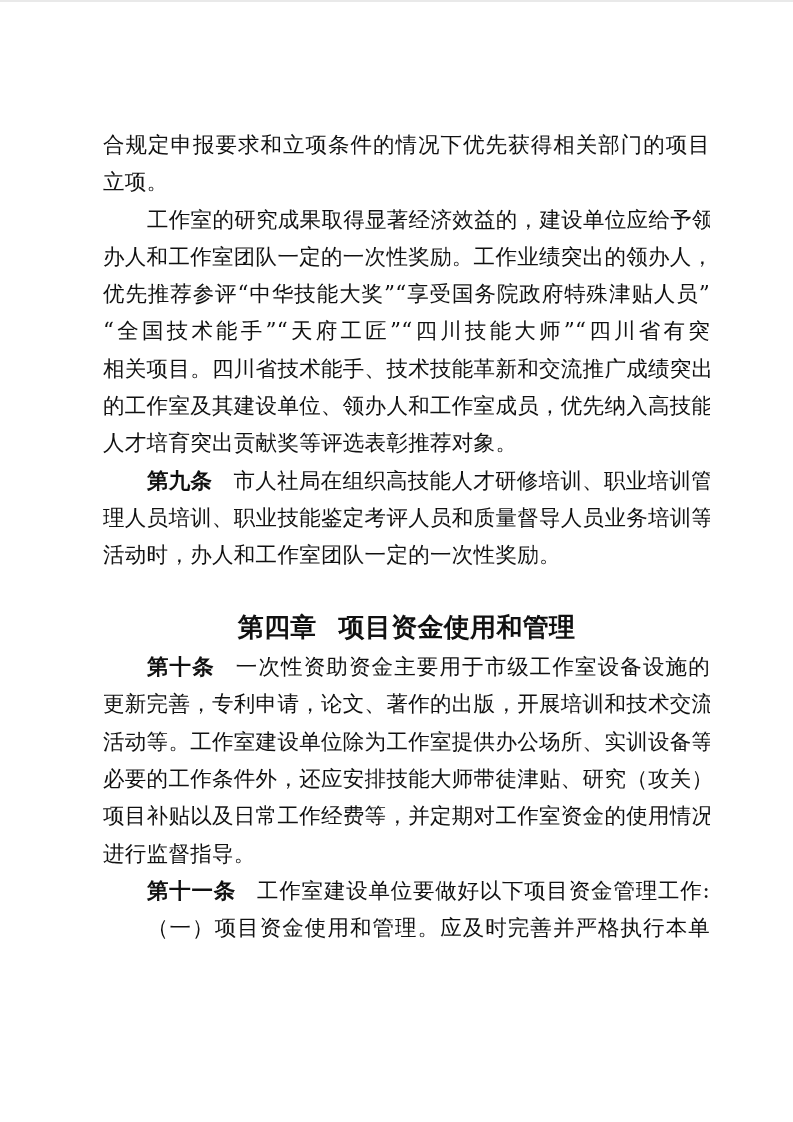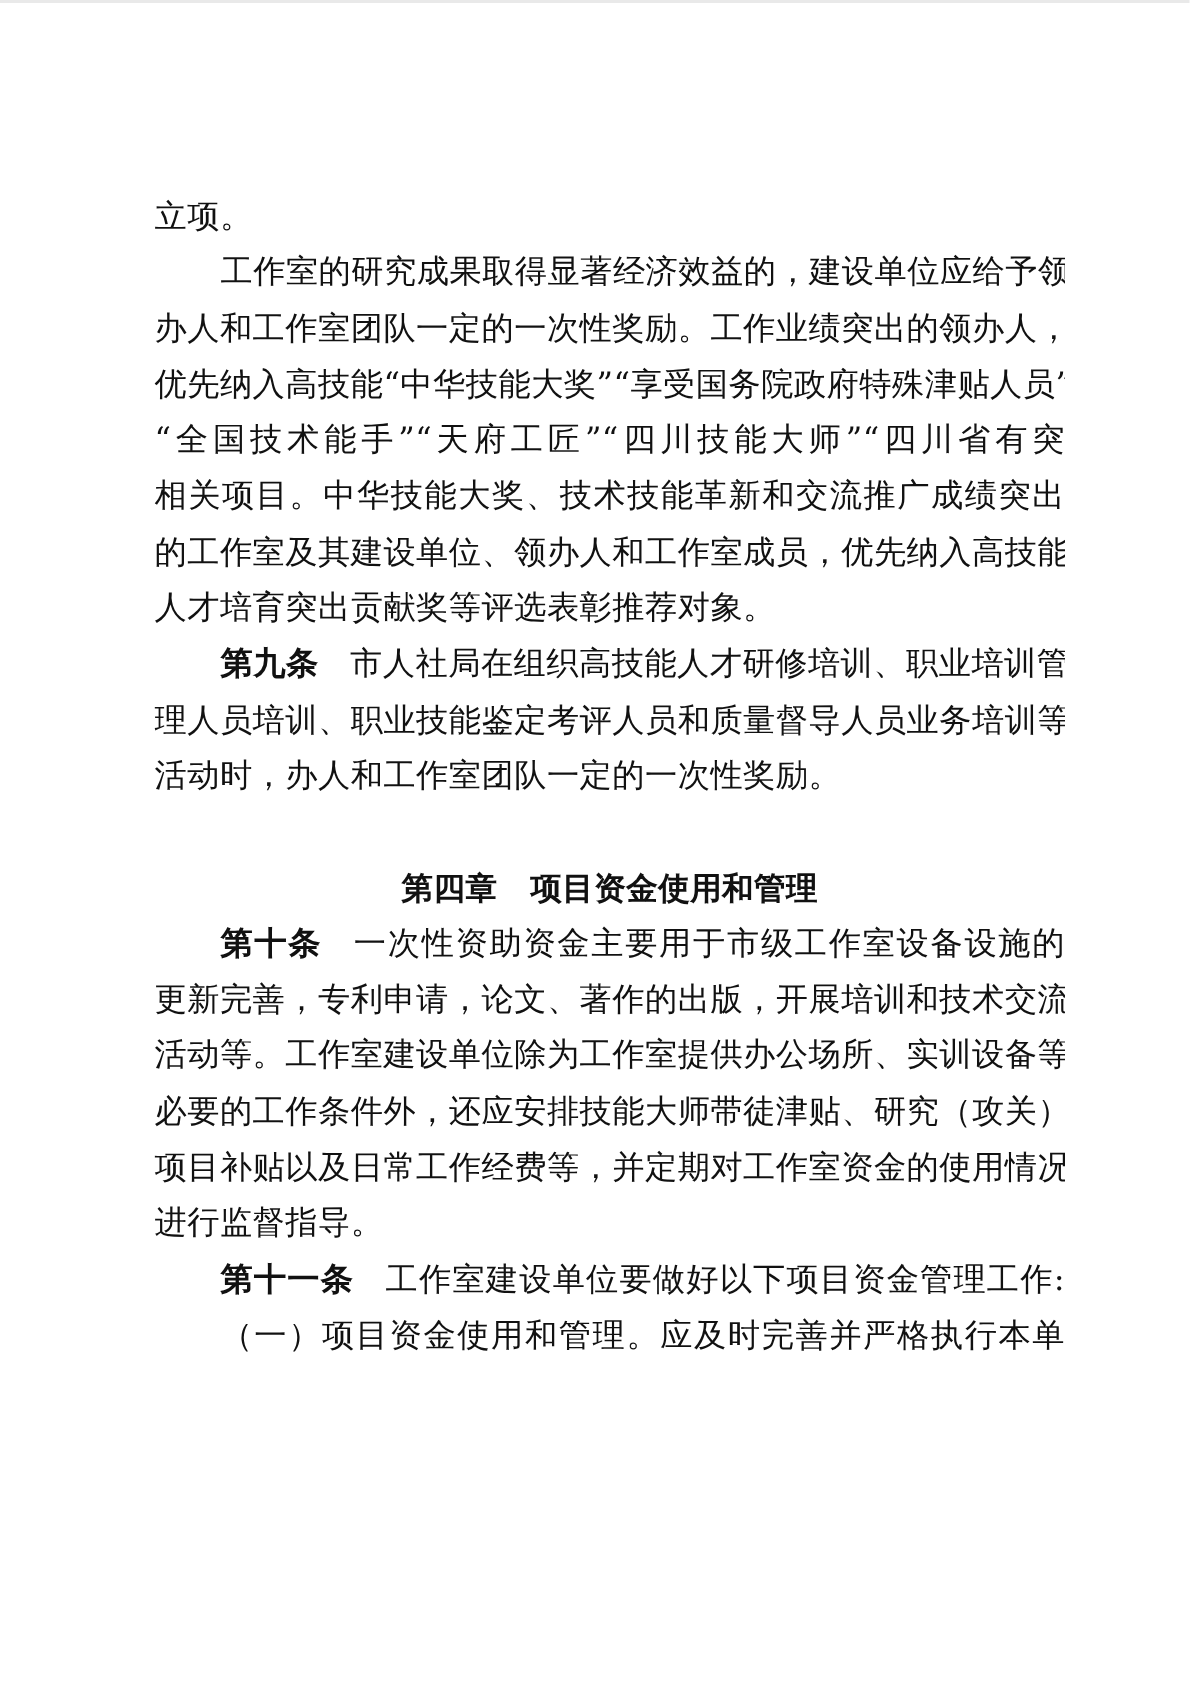--- a/index.html
+++ b/index.html
@@ -37,39 +37,40 @@
   .line.blank { }
   .article-num {
     font-family: Liberation Serif, serif;
     font-weight: 700;
     margin-right: 21px;
     margin-top: 44px;
   }
   .line.heading {
     text-align: center;
     text-align-last: center;
-    font-family: Liberation Serif, serif;
+    font-family: Liberation Mono, monospace;
     font-weight: 700;
-    font-size: 21px;
+    font-size: 26px;
     text-indent: 0;
   }
   .chapter-num { margin-right: 22px; }
 </style>
 </head>
 <body>
 
 <div class="page-edge"></div>
 
 <div class="text-column" id="text-column">
+    <div class="line"><span>合规定申报要求和立项条件的情况下优先获得相关部门的项目</span></div>
     <div class="line last"><span>立项。</span></div>
     <div class="line indent"><span>工作室的研究成果取得显著经济效益的，建设单位应给予领</span></div>
     <div class="line"><span>办人和工作室团队一定的一次性奖励。工作业绩突出的领办人，</span></div>
-    <div class="line"><span>优先纳入高技能“中华技能大奖”“享受国务院政府特殊津贴人员”</span></div>
+    <div class="line"><span>优先推荐参评“中华技能大奖”“享受国务院政府特殊津贴人员”</span></div>
     <div class="line"><span>“全国技术能手”“天府工匠”“四川技能大师”“四川省有突</span></div>
-    <div class="line"><span>相关项目。中华技能大奖、技术技能革新和交流推广成绩突出</span></div>
+    <div class="line"><span>相关项目。四川省技术能手、技术技能革新和交流推广成绩突出</span></div>
     <div class="line"><span>的工作室及其建设单位、领办人和工作室成员，优先纳入高技能</span></div>
     <div class="line last"><span>人才培育突出贡献奖等评选表彰推荐对象。</span></div>
     <div class="line indent"><span class="article-num">第九条</span><span>市人社局在组织高技能人才研修培训、职业培训管</span></div>
     <div class="line"><span>理人员培训、职业技能鉴定考评人员和质量督导人员业务培训等</span></div>
     <div class="line last"><span>活动时，办人和工作室团队一定的一次性奖励。</span></div>
     <div class="line blank"></div>
     <div class="line heading"><span class="chapter-num">第四章</span><span>项目资金使用和管理</span></div>
     <div class="line indent"><span class="article-num">第十条</span><span>一次性资助资金主要用于市级工作室设备设施的</span></div>
     <div class="line"><span>更新完善，专利申请，论文、著作的出版，开展培训和技术交流</span></div>
     <div class="line"><span>活动等。工作室建设单位除为工作室提供办公场所、实训设备等</span></div>

